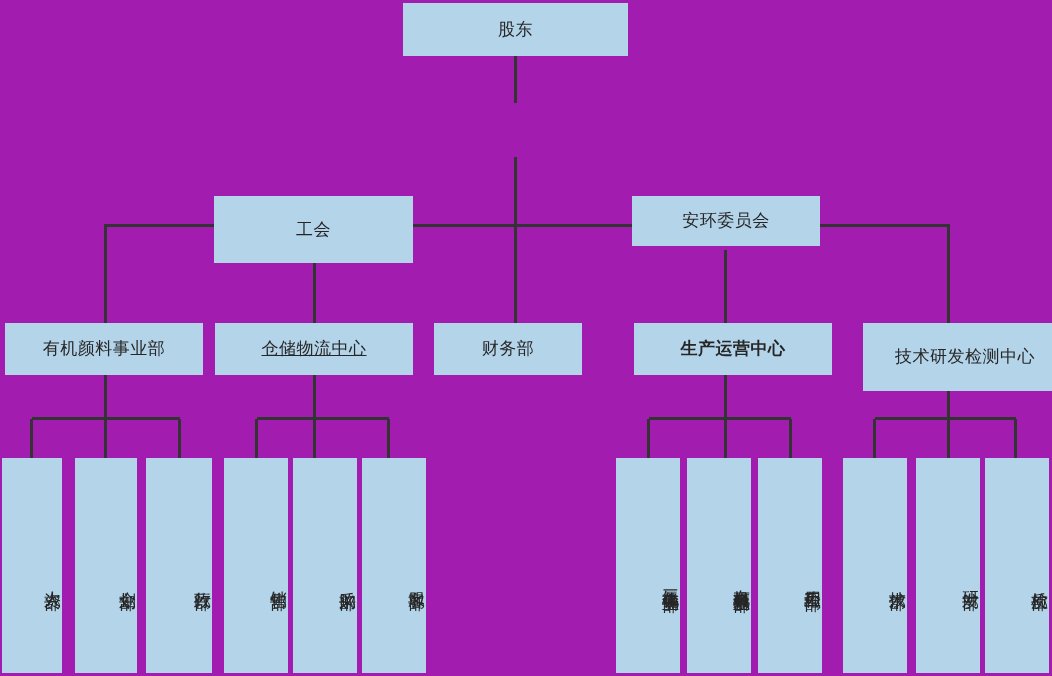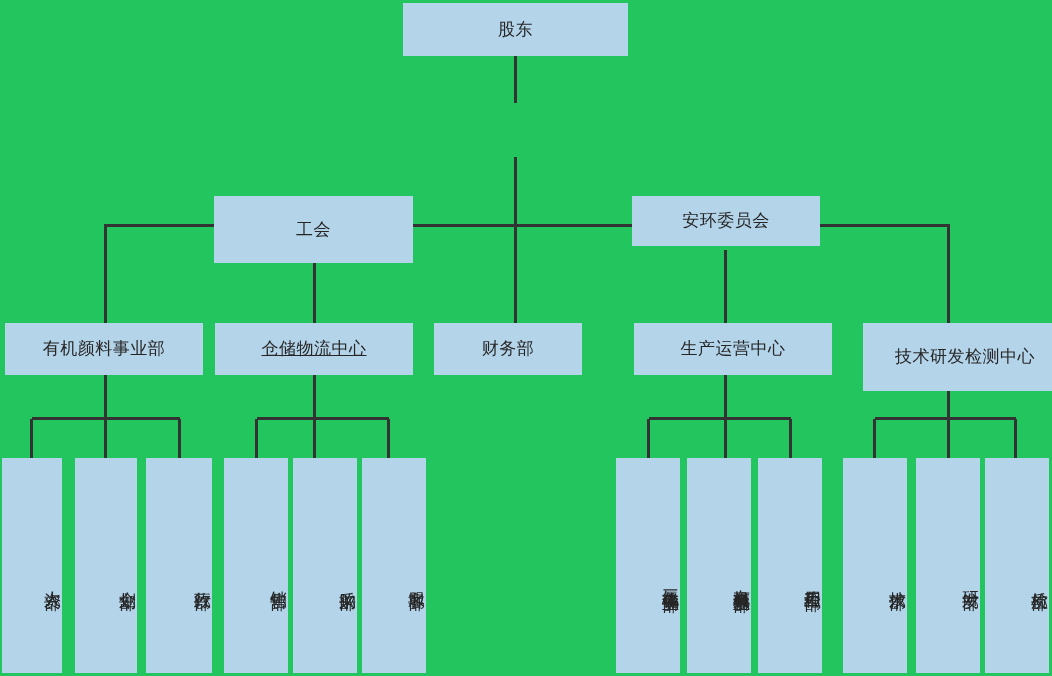--- a/index.html
+++ b/index.html
@@ -10,21 +10,21 @@
   body {
     width: 1052px;
     height: 676px;
     font-family: "Liberation Sans", "DejaVu Sans", sans-serif;
     overflow: hidden;
   }
   #org-chart {
     position: relative;
     width: 1052px;
     height: 676px;
-    background: #22c55e;
+    background: #a21caf;
   }
   .node {
     position: absolute;
     background: #b4d4ea;
     box-sizing: border-box;
     display: flex;
     align-items: center;
     justify-content: center;
     color: #262626;
     font-size: 17px;
@@ -106,21 +106,21 @@
 
   <div class="node" style="left:403px; top:3px; width:225px; height:53px;">股东</div>
 
 
   <div class="node" style="left:214px; top:196px; width:199px; height:67px;">工会</div>
   <div class="node" style="left:632px; top:196px; width:188px; height:50px;">安环委员会</div>
 
   <div class="node" style="left:5px; top:323px; width:198px; height:52px;">有机颜料事业部</div>
   <div class="node" style="left:215px; top:323px; width:198px; height:52px;text-decoration:underline;">仓储物流中心</div>
   <div class="node" style="left:434px; top:323px; width:148px; height:52px;">财务部</div>
-  <div class="node" style="left:634px; top:323px; width:198px; height:52px;">生产运营中心</div>
+  <div class="node" style="left:634px; top:323px; width:198px; height:52px;font-weight:bold;">生产运营中心</div>
   <div class="node" style="left:863px; top:323px; width:204px; height:68px;">技术研发检测中心</div>
 
   <div class="node vertical" style="left:2px; top:458px; width:60px; height:215px;">人资部</div>
   <div class="node vertical" style="left:75px; top:458px; width:62px; height:215px;">企划部</div>
   <div class="node vertical" style="left:146px; top:458px; width:66px; height:215px;">行政部</div>
 
   <div class="node vertical" style="left:224px; top:458px; width:64px; height:215px;">销售部</div>
   <div class="node vertical" style="left:293px; top:458px; width:64px; height:215px;">采购部</div>
   <div class="node vertical" style="left:362px; top:458px; width:64px; height:215px;">客服部</div>
 

